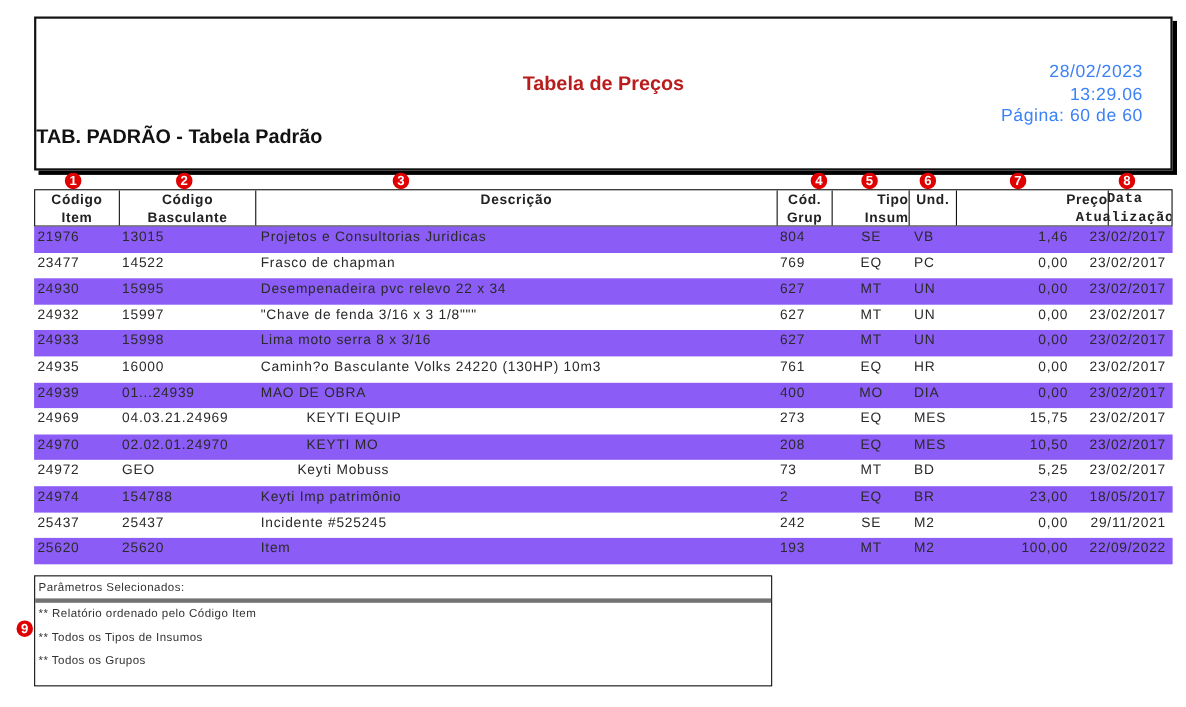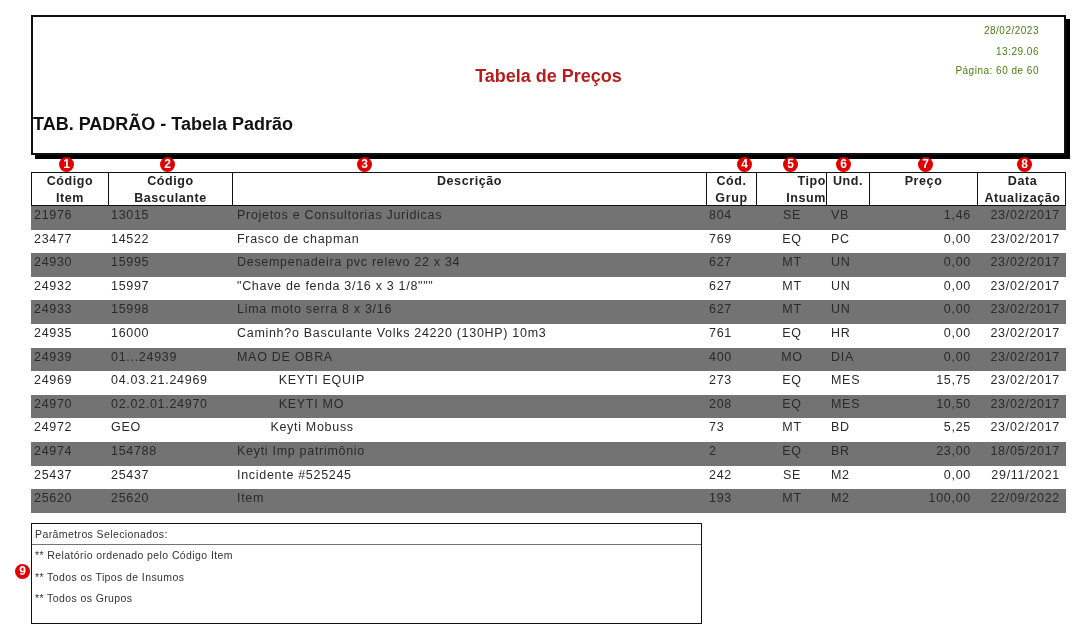--- a/index.html
+++ b/index.html
@@ -5,52 +5,52 @@
   html, body { margin: 0; padding: 0; background: #ffffff; }
   body { width: 1078px; height: 643px; position: relative; overflow: hidden;
          font-family: "Liberation Sans", sans-serif; color: #1a1a1a; }
 
   .report-header { position: absolute; left: 31px; top: 15px; width: 1031px; height: 136px;
                    border: 2px solid #111; box-shadow: 4px 4px 0 #000; background: #fff; }
   .report-title { position: absolute; left: 0; right: 0; top: 49px; text-align: center;
                   font-weight: bold; font-size: 18px; color: #b91c1c; }
   .report-subtitle { position: absolute; left: 0; right: 0; top: 97px; text-align: left;
                      font-weight: bold; font-size: 18px; color: #111; }
-  .meta { position: absolute; right: 25px; text-align: right; font-size: 10px; letter-spacing: 0.5px; color: #4d7c0f; }
+  .meta { position: absolute; right: 25px; text-align: right; font-size: 16px; letter-spacing: 0.5px; color: #3b82f6; margin-top: 32px; }
   .meta.date { top: 8px; }
   .meta.time { top: 29px; }
   .meta.page { top: 48px; }
 
   .badge { position: absolute; width: 15px; height: 15px; border-radius: 50%; background: #e00000;
            color: #fff; font-size: 12px; font-weight: bold; line-height: 15px; text-align: center;
            font-family: "Liberation Sans", sans-serif; z-index: 2; }
 
   .thead { position: absolute; left: 31px; top: 172px; width: 1035px; height: 34px;
            border-top: 1.5px solid #111; border-bottom: 1.5px solid #111; border-left: 1.5px solid #111; border-right: 1.5px solid #111;
            box-sizing: border-box; overflow: hidden; padding-left: 34px; }
   .th { position: absolute; top: 0; height: 34px; box-sizing: border-box; border-right: 1.5px solid #111;
         font-weight: bold; font-size: 12.5px; letter-spacing: 0.6px; text-align: center; line-height: 17px; color: #222; }
-  .th:last-child { border-right: none; }
+  .th:last-child { border-right: none; font-family: Liberation Mono, monospace; }
 
   .tbody { position: absolute; left: 31px; top: 206px; width: 1035px; }
   .row { position: relative; height: 23.6px; font-size: 12.5px; letter-spacing: 0.7px; color: #2a2a2a; }
-  .row.shaded { background: #737373; }
+  .row.shaded { background: #8b5cf6; }
   .cell { position: absolute; top: 0; line-height: 18px; white-space: pre; }
   .c-item { left: 3px; }
   .c-alt { left: 80px; }
   .c-desc { left: 206px; }
   .c-grp { left: 678px; width: 44px; }
   .c-tipo { left: 737px; width: 48px; text-align: center; }
   .c-und { left: 800px; }
   .c-preco { right: 95px; text-align: right; }
   .c-data { right: 6px; text-align: right; }
 
   .params { position: absolute; left: 31px; top: 523px; width: 671px; height: 101px;
             border: 1px solid #111; box-sizing: border-box; font-size: 10.5px; letter-spacing: 0.4px; color: #333; }
-  .params-head { height: 20px; border-bottom: 1px solid #737373; line-height: 20px; padding-left: 3px; }
+  .params-head { height: 20px; border-bottom: 4px solid #737373; line-height: 20px; padding-left: 3px; }
   .params-line { height: 21.5px; line-height: 21.5px; padding-left: 3px; }
 </style>
 </head>
 <body>
 
 <div class="report-header">
   <div class="report-title">Tabela de Preços</div>
   <div class="report-subtitle">TAB. PADRÃO - Tabela Padrão</div>
   <div class="meta date">28/02/2023</div>
   <div class="meta time">13:29.06</div>
@@ -85,21 +85,21 @@
       <div>Grup</div>
   </div>
   <div class="th" style="left:725px;width:70px;text-align:right;">
     <div>Tipo</div>
       <div>Insum</div>
   </div>
   <div class="th" style="left:795px;width:43px;">
     <div>Und.</div>
       <div></div>
   </div>
-  <div class="th" style="left:838px;width:108px;">
+  <div class="th" style="left:868px;width:108px;text-align:right;">
     <div>Preço</div>
       <div></div>
   </div>
   <div class="th" style="left:946px;width:89px;">
     <div>Data</div>
       <div>Atualização</div>
   </div>
 </div>
 
 <div class="tbody">

